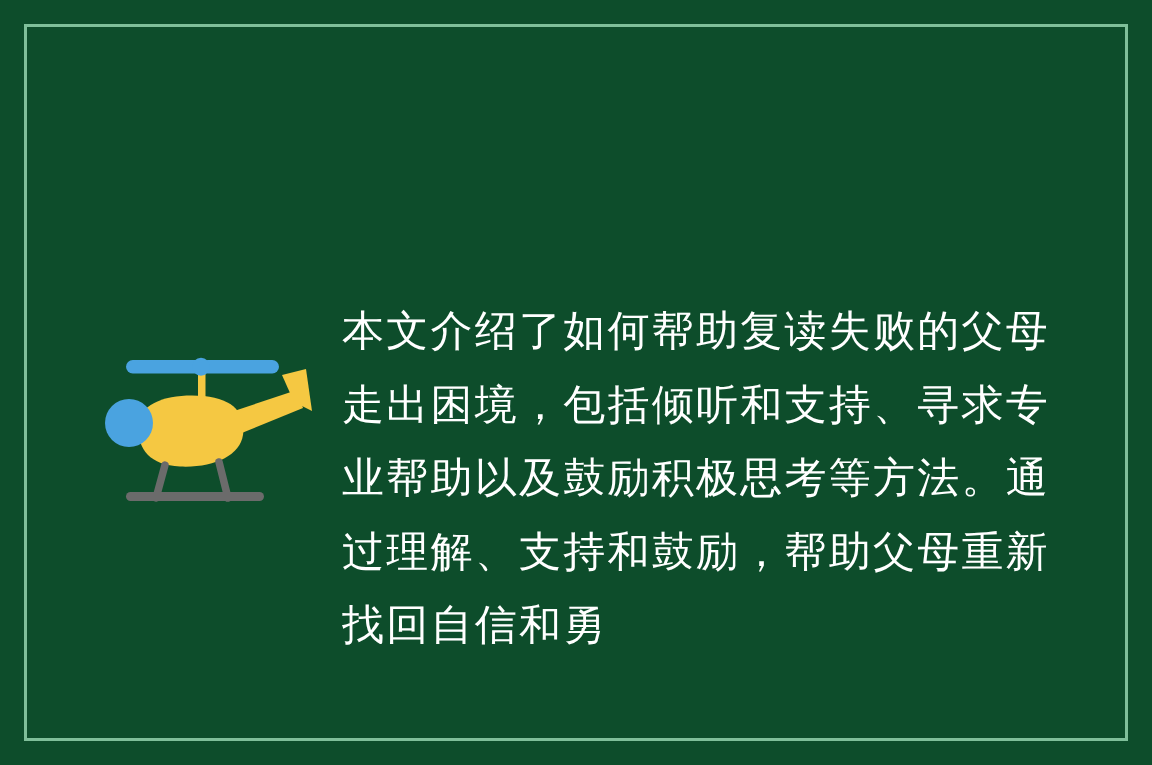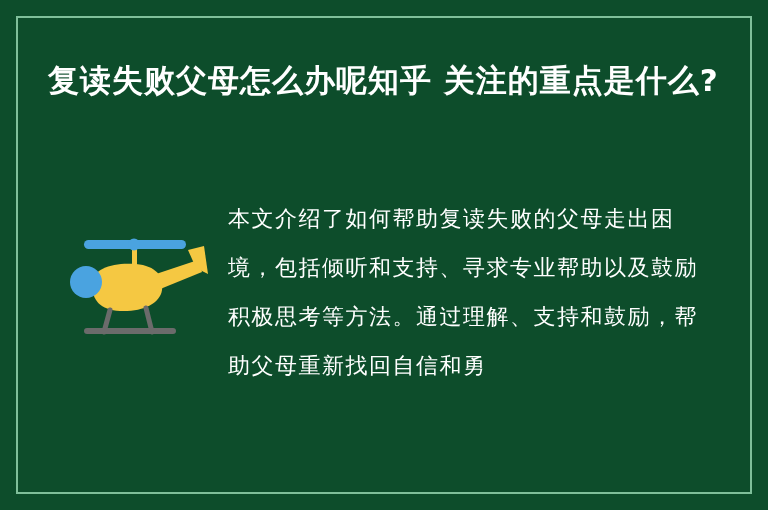--- a/index.html
+++ b/index.html
@@ -56,37 +56,36 @@
     flex: 0 0 170px;
     position: relative;
     margin-top: 20px;
   }
   .illustration svg {
     display: block;
   }
   .paragraph {
     flex: 1 1 auto;
     color: #ffffff;
-    font-size: 22px;
+    font-size: 28px;
     line-height: 49px;
     letter-spacing: 1.5px;
-    font-family: Liberation Mono, monospace;
+    font-family: Liberation Sans, sans-serif;
     margin-left: 10px;
     max-height: 290px;
     overflow: hidden;
   }
 </style>
 </head>
 <body>
 
 <div class="card">
 
   <div class="inner-border"></div>
 
-  <div class="title">复读失败父母怎么办呢知乎 关注的重点是什么?</div>
 
   <div class="body-wrap">
 
     <div class="illustration">
       <svg width="170" height="150" viewBox="0 0 170 150" xmlns="http://www.w3.org/2000/svg">
 
         <rect x="84" y="30" width="5" height="22" fill="#f5c842"></rect>
 
         <rect x="36" y="24" width="52" height="9" rx="4.5" fill="#4aa3e0"></rect>
         <rect x="86" y="24" width="52" height="9" rx="4.5" fill="#4aa3e0"></rect>

